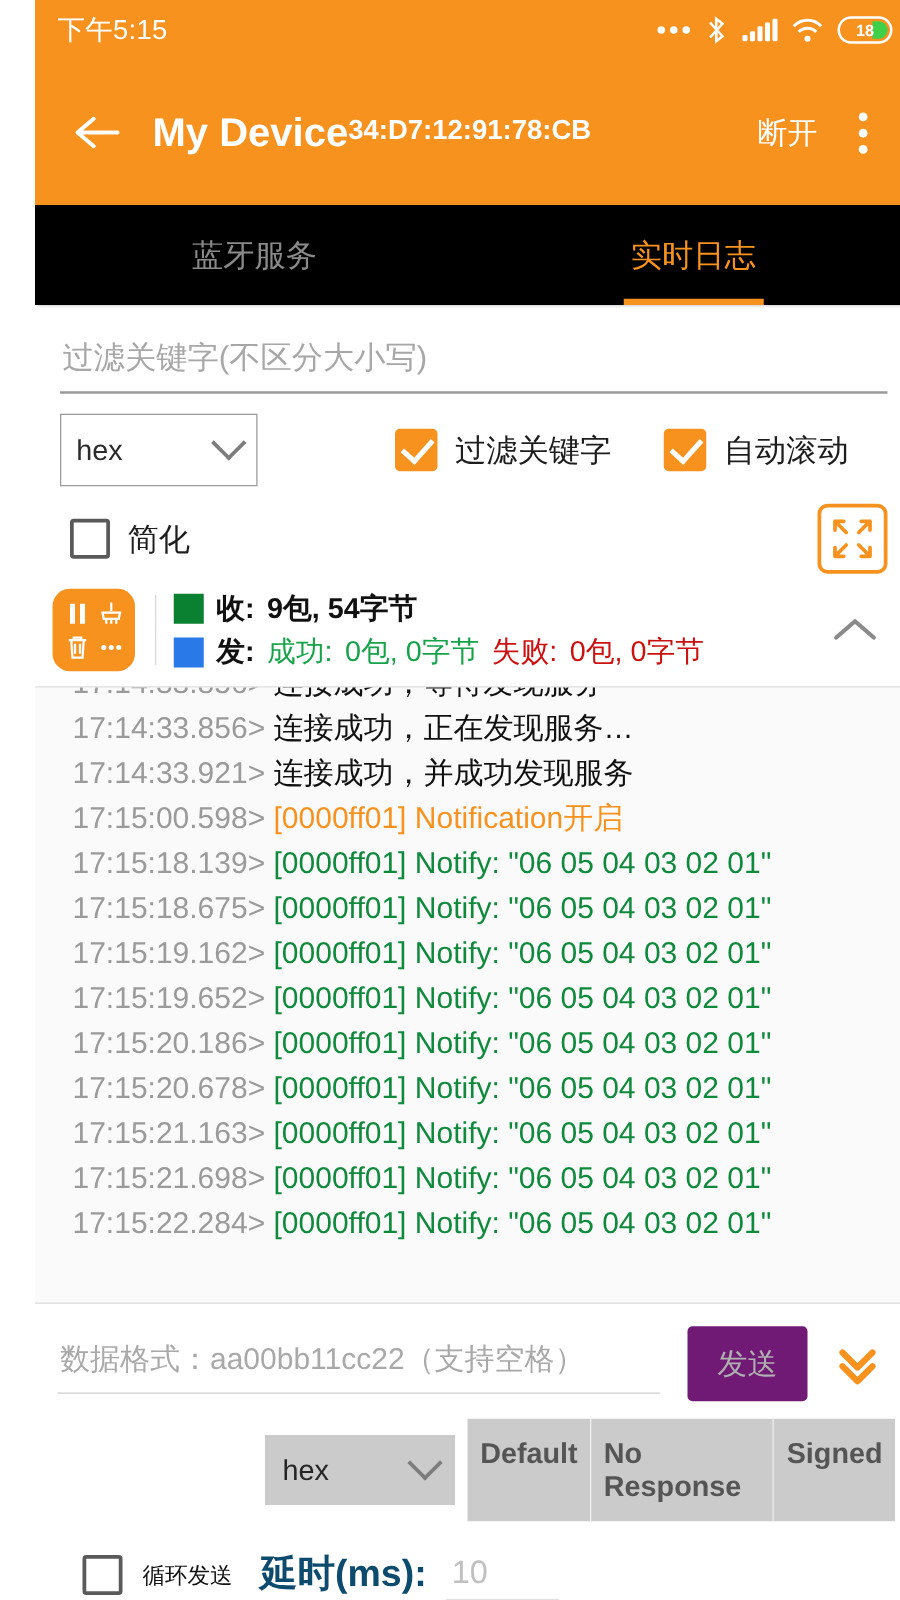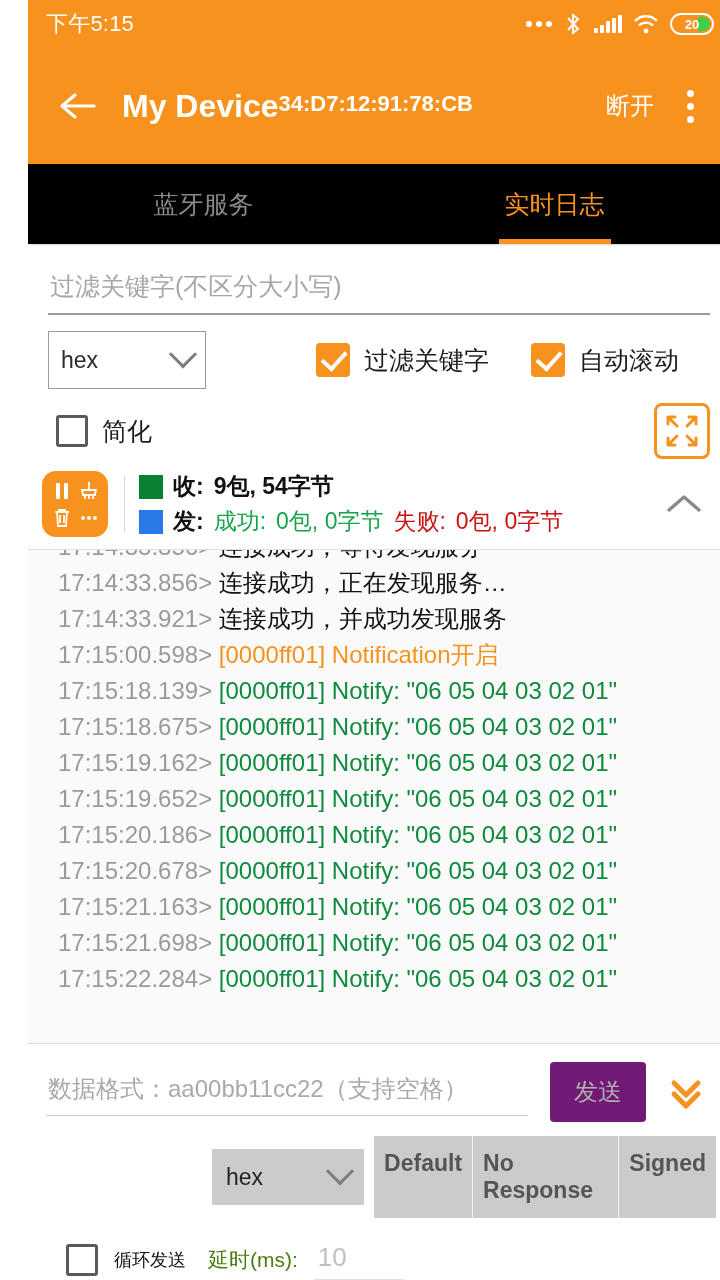--- a/index.html
+++ b/index.html
@@ -134,21 +134,21 @@
     display:flex; align-items:center; padding:0 14px; font-size:23px; color:#252525; cursor:pointer; }
   .spinner-grey .sv { flex:1; }
   .seg { display:flex; margin-left:10px;font-weight:bold; }
   .seg div { background:#cbcbcb; color:#555; font-size:23px; padding:14px 10px;
     border-right:1px solid #f2f2f2; cursor:pointer; }
   .seg div:last-child { border-right:none; }
 
   
   .looprow { display:flex; align-items:center; padding:22px 18px 0 38px; gap:16px; flex:0 0 auto; }
   .loop-label { font-size:18px; color:#111; }
-  .delay-label { font-size:21px; color:#4d7c0f; margin-left:6px; }
+  .delay-label { font-size:30px; color:#0c4a6e; margin-left:6px;font-weight:bold; }
   .delay-input { width:90px; border:none; border-bottom:1px solid #e2e2e2; background:transparent;
     font-size:26px; color:#333; outline:none; font-family:Liberation Sans, sans-serif; padding:2px 4px 6px 4px; }
   .delay-input::placeholder { color:#c0c0c0; }
 </style>
 </head>
 <body>
 
 <div id="app">
 
   <div class="statusbar">
@@ -169,21 +169,21 @@
           <i></i>
           <i></i>
         </span>
       <svg width="26" height="20" viewBox="0 0 26 20">
         <path d="M2 7 A15 15 0 0 1 24 7" fill="none" stroke="#fff" stroke-width="2.4"></path>
         <path d="M6 11.5 A10 10 0 0 1 20 11.5" fill="none" stroke="#fff" stroke-width="2.4"></path>
         <circle cx="13" cy="17" r="2.4" fill="#fff"></circle>
       </svg>
       <span class="battery">
         <span class="fill"></span>
-        <span>20</span>
+        <span>18</span>
       </span>
     </div>
   </div>
 
   <div class="appbar">
     <div class="back-arrow">
       <svg width="40" height="32" viewBox="0 0 40 32">
         <path d="M36 16 H5 M17 5 L4 16 L17 27" fill="none" stroke="#fff" stroke-width="3.2" stroke-linecap="round" stroke-linejoin="round"></path>
       </svg>
     </div>

